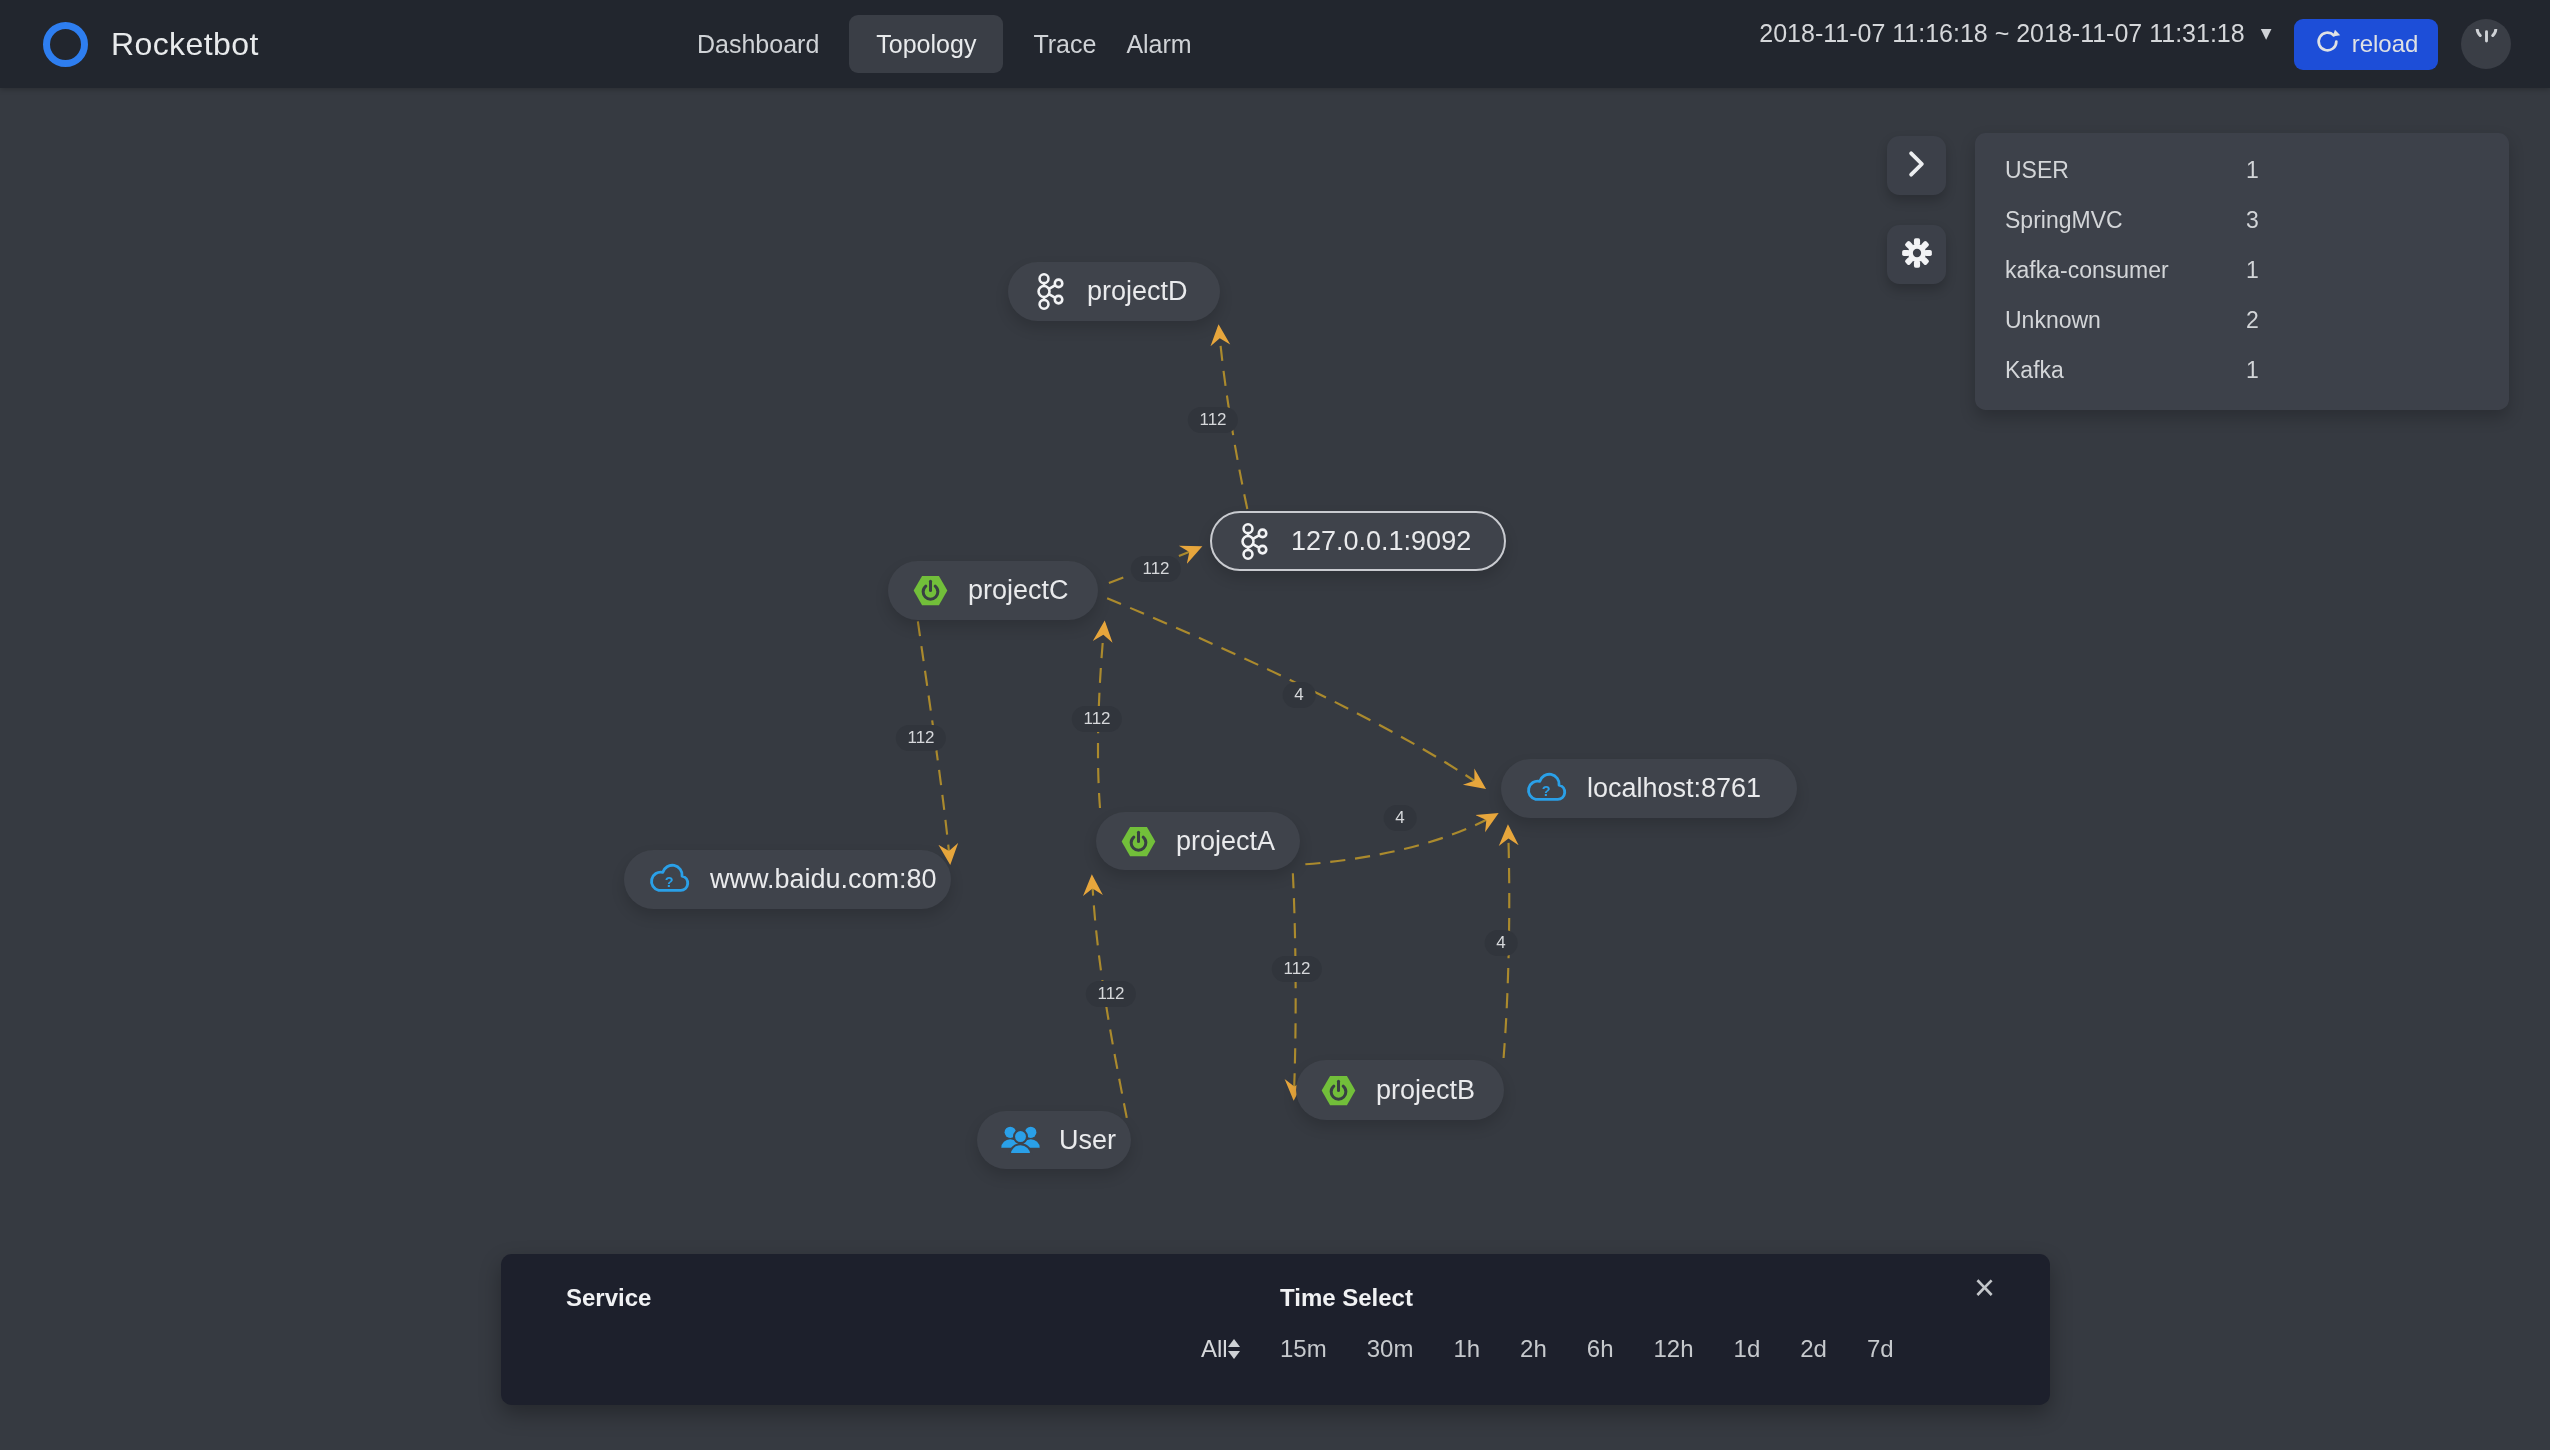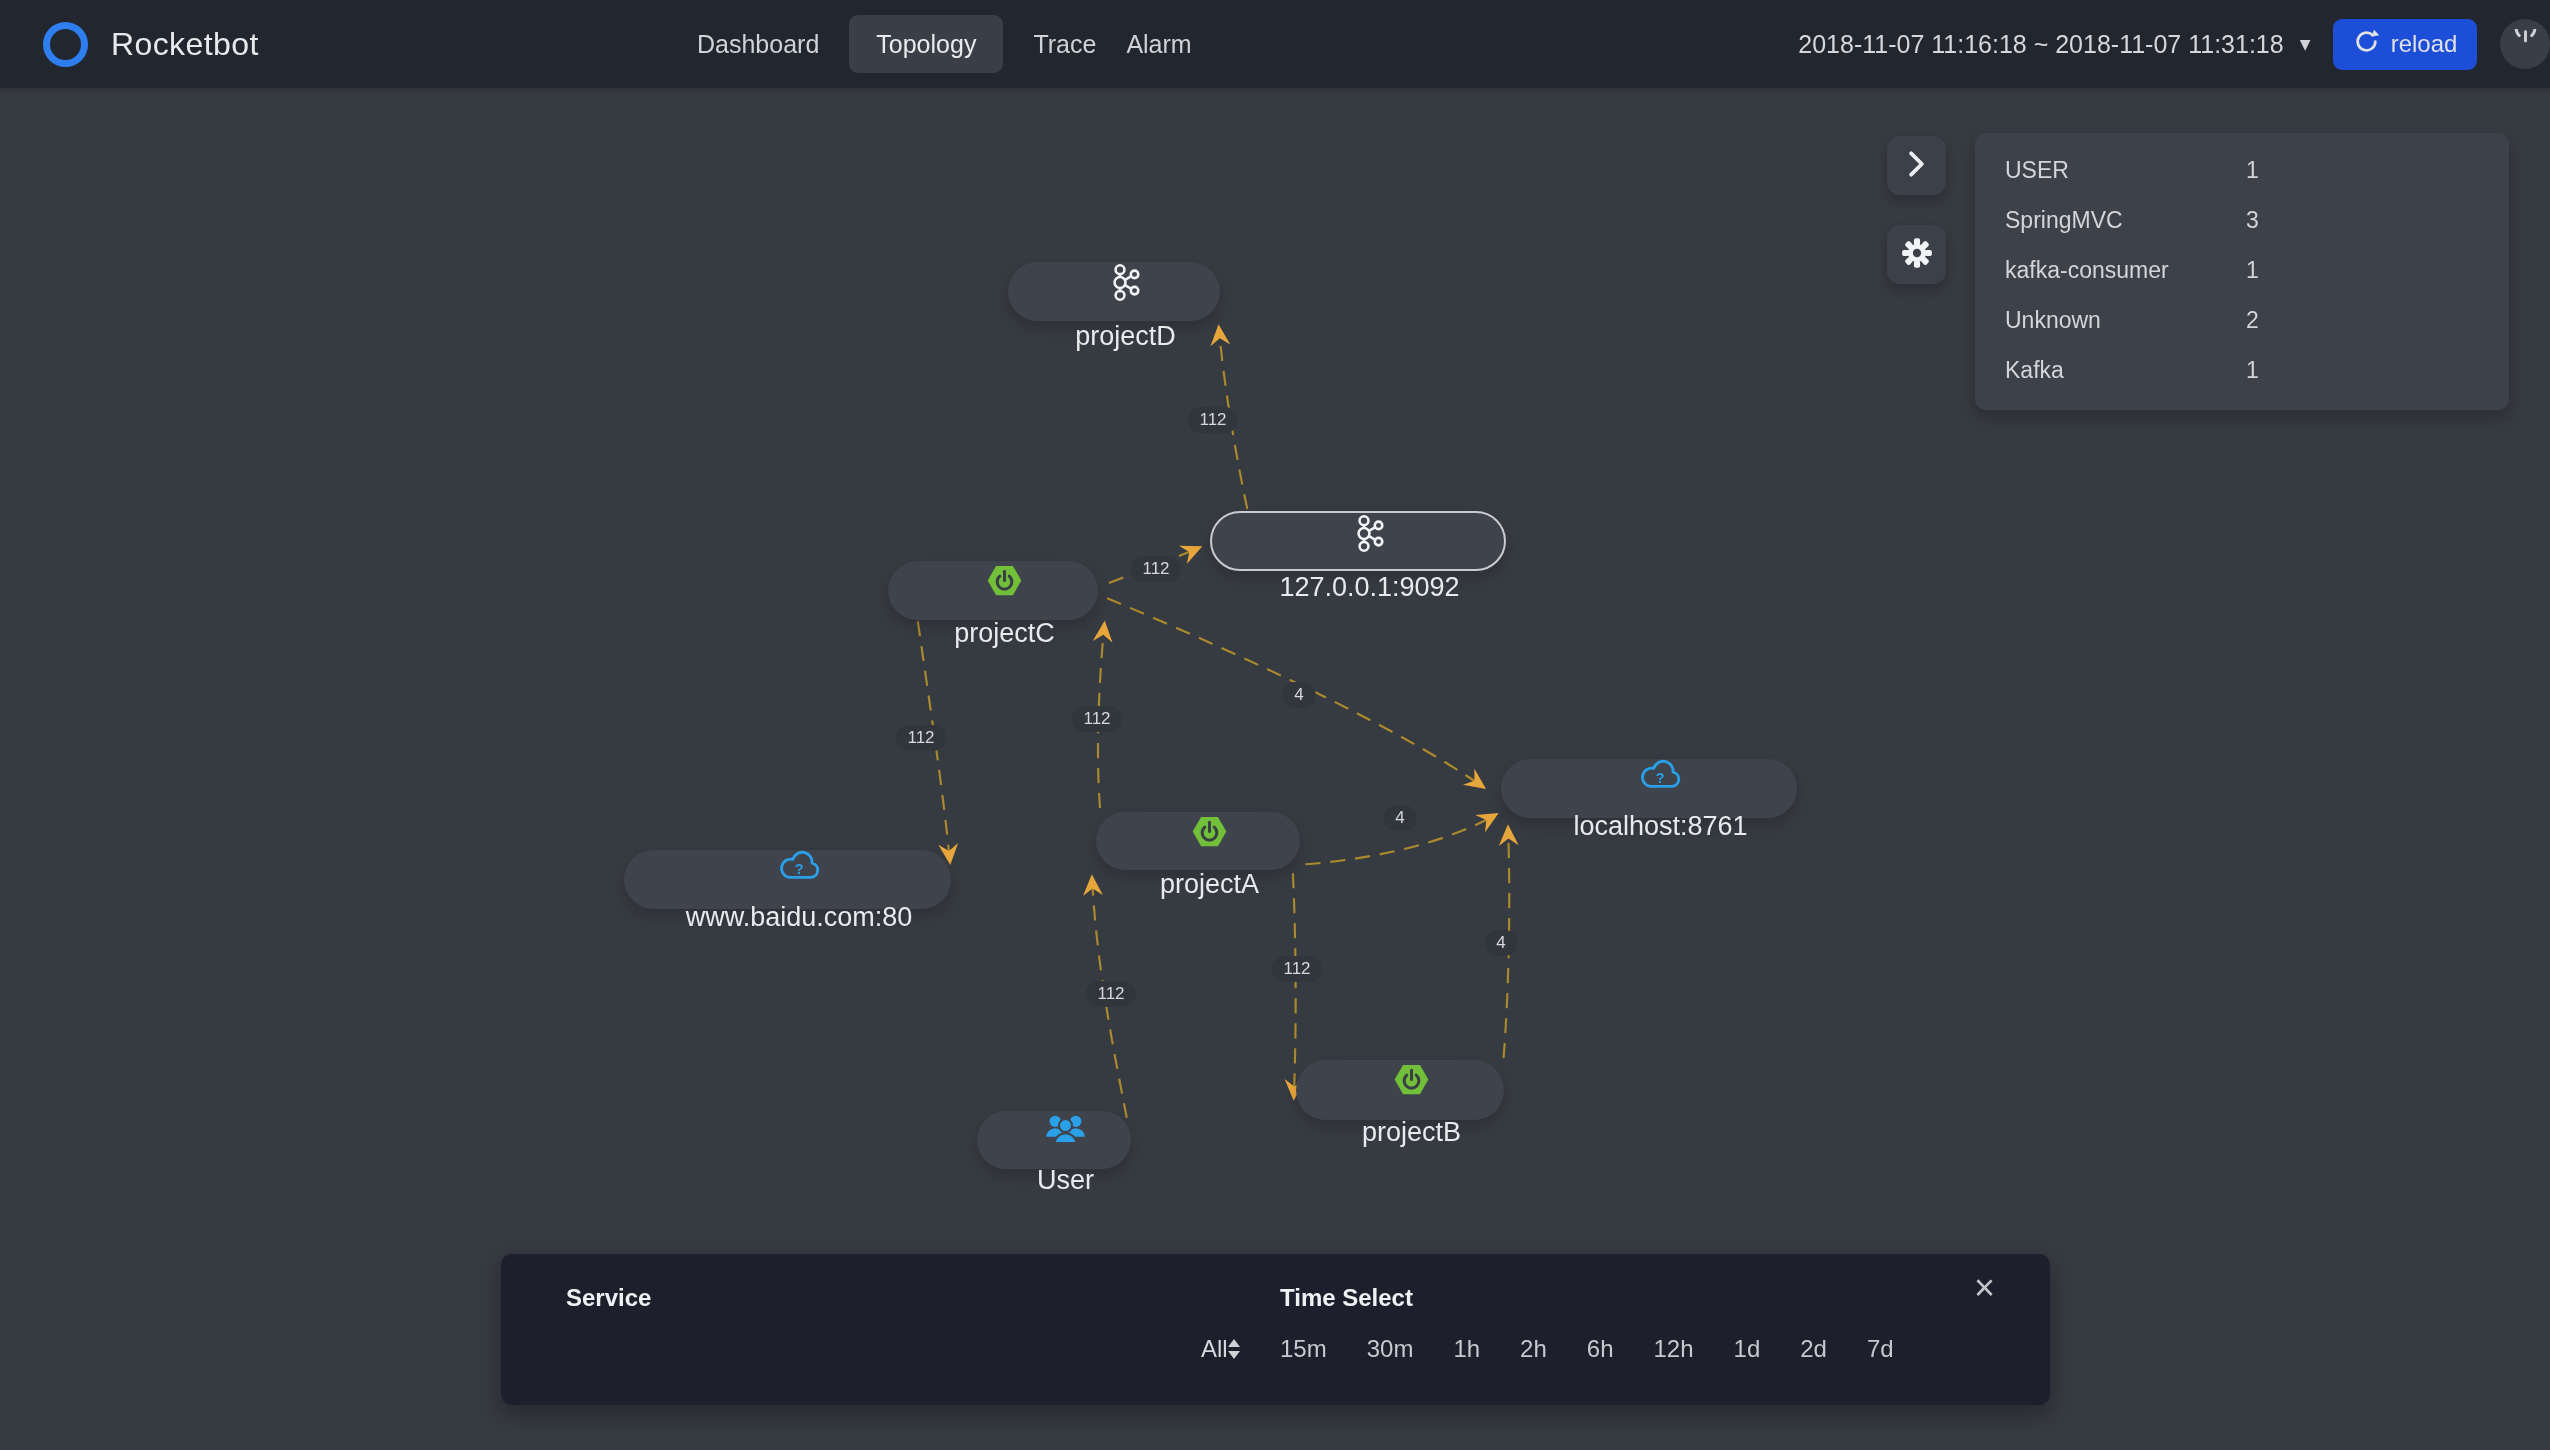--- a/index.html
+++ b/index.html
@@ -14,36 +14,35 @@
     position:absolute;left:0;top:0;width:100%;height:88px;
     background:#22262e;display:flex;align-items:center;
     box-shadow:0 1.8px 5.4px rgba(0,0,0,.25);
   }
   .brand{display:flex;align-items:center;gap:23px;padding-left:43px;width:697px;box-sizing:border-box;}
   .logo-ring{width:45px;height:45px;border-radius:50%;border:7.1px solid #2e7ef0;box-sizing:border-box;}
   .brand-name{font-size:32px;color:#e8eaec;letter-spacing:0.4px;}
   .nav-tabs{display:flex;align-items:center;gap:30px;}
   .nav-tab{font-size:25px;color:#cfd2d6;padding:14.3px 0;cursor:pointer;white-space:nowrap;}
   .nav-tab.active{background:#3a3e46;border-radius:9px;padding:14.3px 27px;color:#e8eaec;}
-  .nav-right{margin-left:auto;display:flex;align-items:center;gap:23px;}
+  .nav-right{margin-left:auto;display:flex;align-items:flex-start;gap:23px;padding-right:39px;}
   .time-range{display:flex;align-items:center;gap:16px;font-size:25px;color:#d5d7da;cursor:pointer;}
   .caret{font-size:21.4px;color:#cfd2d6;}
   .reload-btn{display:flex;align-items:center;gap:10.7px;background:#1d4ed8;border-radius:9px;
     padding:9px 19.6px;font-size:24px;color:#dfe1e4;cursor:pointer;}
   .power-btn{width:50px;height:50px;border-radius:50%;background:#3a3e46;display:flex;
     align-items:center;justify-content:center;cursor:pointer;}
   
   .stage{position:absolute;inset:0;}
   .edges-svg{position:absolute;left:0;top:0;pointer-events:none;}
   .node{
     position:absolute;display:flex;align-items:center;gap:18px;
     background:#3f434b;border-radius:36px;padding-left:23px;box-sizing:border-box;
     color:#e9eaec;font-size:27px;cursor:pointer;
     box-shadow:0 7.1px 14.3px rgba(0,0,0,.15);
-    flex-direction:column;
   }
   .node.selected{border:2.7px solid #c9cbd0;}
   .node .n-icon{display:flex;align-items:center;justify-content:center;}
   .edge-label{
     position:absolute;transform:translate(-50%,-50%);
     background:#31353c;border-radius:892px;padding:3.6px 11.6px;
     font-size:17px;color:#d6d8db;line-height:1.1;
   }
   
   .tool-btn{

